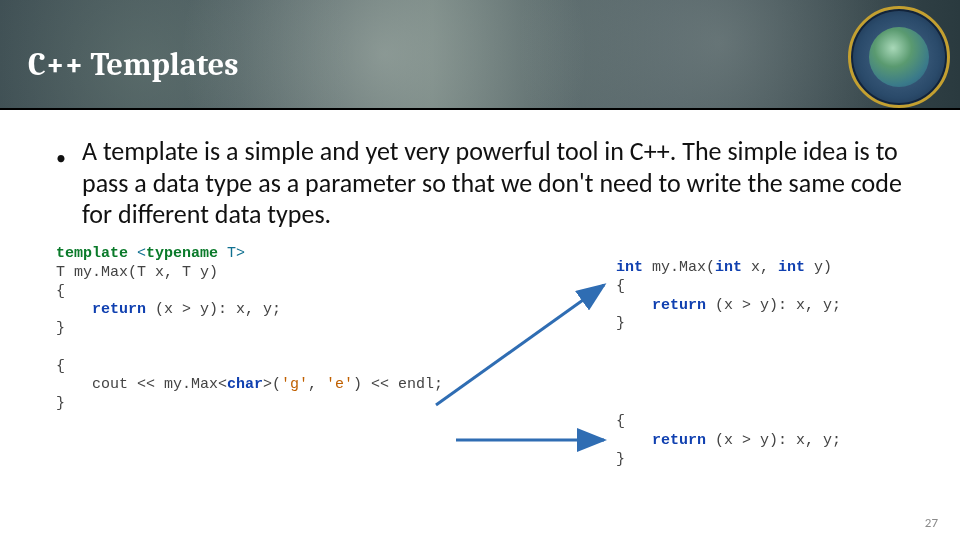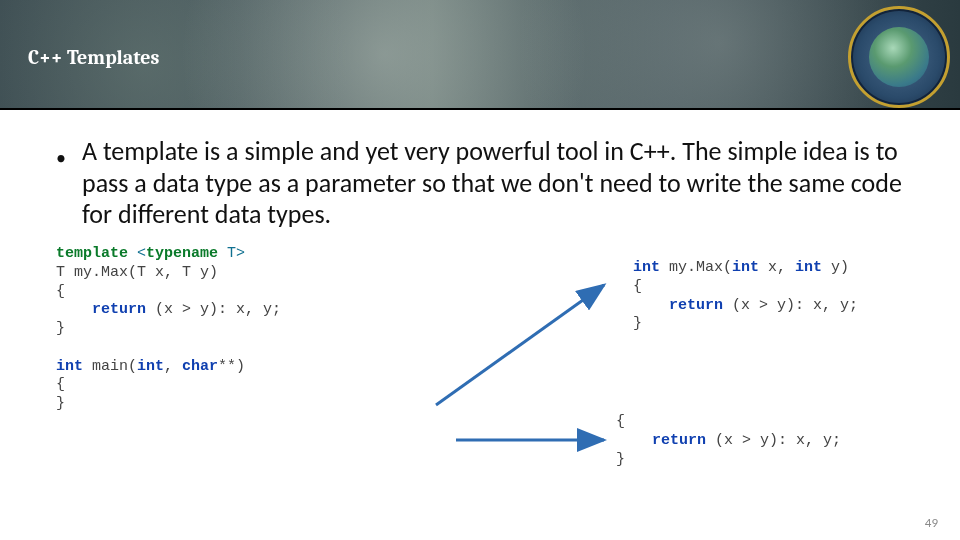--- a/index.html
+++ b/index.html
@@ -1,33 +1,33 @@
 <!DOCTYPE html>
 <html><head>
 <meta charset="utf-8">
 <style>
   html,body{margin:0;padding:0;width:960px;height:540px;font-family:Calibri,Arial,sans-serif;background:#fff;overflow:hidden}
   .header{position:relative;height:108px;background:linear-gradient(90deg,#3a4a50 0%,#4a5a5f 25%,#6a7a78 45%,#4a5a5f 70%,#2a3a3f 100%);border-bottom:2px solid #000}
   .header::before{content:"";position:absolute;inset:0;background:radial-gradient(circle at 40% 50%,rgba(200,210,200,.4) 0%,transparent 35%),radial-gradient(circle at 75% 40%,rgba(180,190,185,.3) 0%,transparent 28%),radial-gradient(circle at 15% 60%,rgba(120,140,130,.4) 0%,transparent 25%);}
-  .slide-title{position:absolute;left:28px;top:46px;font-family:Cambria,Georgia,serif;font-weight:700;font-size:20px;color:#fff}
+  .slide-title{position:absolute;left:28px;top:46px;font-family:Cambria,Georgia,serif;font-weight:700;font-size:32px;color:#fff}
   .logo{position:absolute;right:10px;top:6px;width:96px;height:96px;border-radius:50%;background:radial-gradient(circle at 50% 50%,#4a6a8a 0%,#2a4a6a 60%,#12233a 100%);border:3px solid #c4a030;box-shadow:0 0 0 2px #12233a inset;display:flex;align-items:center;justify-content:center}
   .logo::after{content:"";width:60px;height:60px;border-radius:50%;background:radial-gradient(circle at 40% 35%,#a8d8b8 0%,#5a9a70 35%,#3a7a8a 70%,#2a5a7a 100%)}
   .body{padding:26px 40px 0 56px}
   .bullet{display:flex;align-items:flex-start;font-size:26px;color:#111;line-height:1.22}
   .bullet .dot{margin:10px 16px 0 0;font-size:20px}
   .bullet .txt{flex:1}
   .codewrap{position:relative;margin-top:14px;height:300px;font-family:"Courier New",monospace;font-size:15px;line-height:1.25}
   .codewrap span{white-space:pre}
   .kw-g{color:#0a7a2a;font-weight:700}
   .kw-b{color:#1040b0;font-weight:700}
   .kw-c{color:#107090}
   .kw-o{color:#c06000}
   .plain{color:#444}
   .left-col{position:absolute;left:0;top:0}
-  .right-top{position:absolute;left:577px;top:14px}
+  .right-top{position:absolute;left:560px;top:14px}
   .right-bot{position:absolute;left:560px;top:168px}
   .pagenum{position:absolute;right:22px;bottom:10px;font-size:13px;color:#8a8a8a}
   svg.arrows{position:absolute;left:0;top:0;width:960px;height:300px;pointer-events:none}
 </style>
 </head>
 <body>
 
 <div class="header">
   <div class="slide-title">C++ Templates</div>
   <div class="logo"></div>
@@ -41,22 +41,22 @@
 
   <div class="codewrap">
 
     <div class="left-col">
       <div><span class="kw-g">template </span><span class="kw-c">&lt;</span><span class="kw-g">typename </span><span class="kw-c">T</span><span class="kw-c">&gt;</span></div>
       <div><span class="plain">T </span><span class="plain">my.Max</span><span class="plain">(T x, T y)</span></div>
       <div><span class="plain">{</span></div>
       <div><span class="kw-b">    return </span><span class="plain">(x &gt; y): x, y;</span></div>
       <div><span class="plain">}</span></div>
       <div><span class="plain"></span>&nbsp;</div>
-      <div><span class="kw-b">int </span><span class="plain">main(</span><span class="kw-b">int</span><span class="plain">, </span><span class="kw-b">char</span><span class="plain">**)</span></div>
       <div><span class="plain">{</span></div>
+      <div><span class="plain">    cout &lt;&lt; my.Max&lt;</span><span class="kw-b">char</span><span class="plain">&gt;(</span><span class="kw-o">'g'</span><span class="plain">, </span><span class="kw-o">'e'</span><span class="plain">) &lt;&lt; endl;</span></div>
       <div><span class="plain">}</span></div>
     </div>
 
     <div class="right-top">
       <div><span class="kw-b">int </span><span class="plain">my.Max(</span><span class="kw-b">int </span><span class="plain">x, </span><span class="kw-b">int </span><span class="plain">y)</span></div>
       <div><span class="plain">{</span></div>
       <div><span class="kw-b">    return </span><span class="plain">(x &gt; y): x, y;</span></div>
       <div><span class="plain">}</span></div>
     </div>
 
@@ -72,13 +72,13 @@
           <path d="M0,0 L10,4 L0,8 Z" fill="#2f6db3"></path>
         </marker>
       </defs>
       <line x1="380" y1="160" x2="548" y2="40" stroke="#2f6db3" stroke-width="3" marker-end="url(#ah)"></line>
       <line x1="400" y1="195" x2="548" y2="195" stroke="#2f6db3" stroke-width="3" marker-end="url(#ah)"></line>
     </svg>
 
   </div>
 </div>
 
-<div class="pagenum">49</div>
+<div class="pagenum">27</div>
 
 </body></html>

